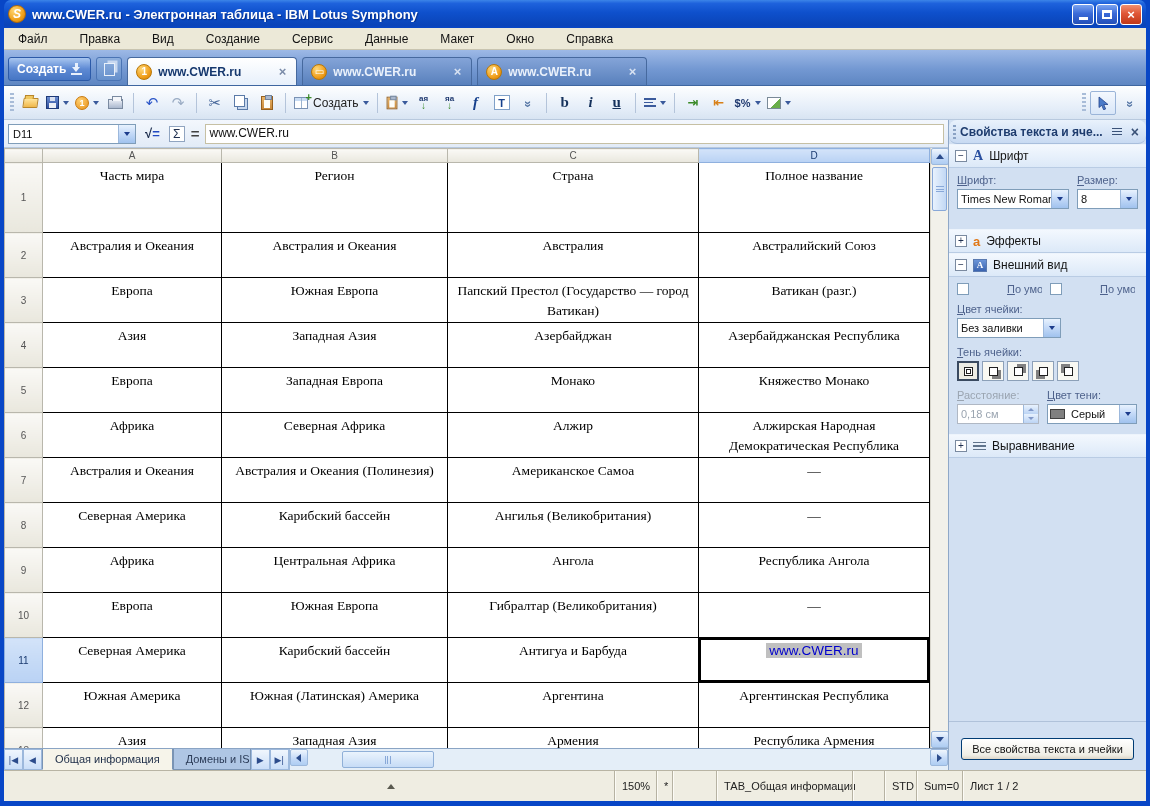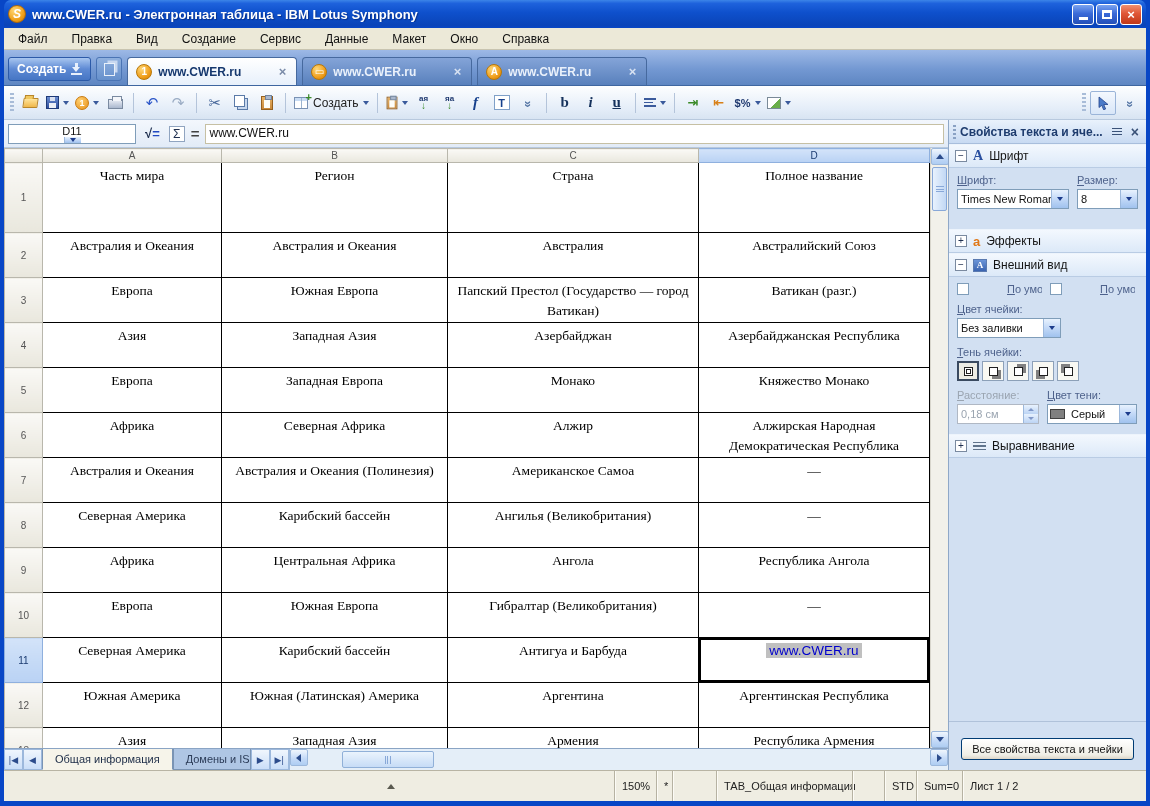--- a/index.html
+++ b/index.html
@@ -14,21 +14,21 @@
     border:1px solid #B06A08;color:#fff;font-weight:bold;font-size:12px;display:flex;align-items:center;justify-content:center;}
   .title{color:#fff;font-weight:bold;font-size:13px;text-shadow:1px 1px 1px #06308C;flex:1;white-space:nowrap;overflow:hidden;}
   .winbtns{display:flex;gap:2px;}
   .wbtn{width:22px;height:21px;border-radius:3px;border:1px solid #fff;display:flex;align-items:center;justify-content:center;
     background:linear-gradient(180deg,#7AA4F0,#3A6AD8 45%,#2450B8);color:#fff;font-weight:bold;font-size:13px;cursor:default;}
   .wbtn.close{background:linear-gradient(180deg,#F09070,#E05636 45%,#C03818);}
   .wbtn.min i{display:block;width:9px;height:3px;background:#fff;margin-top:9px;}
   .wbtn.max i{display:block;width:10px;height:9px;border:2px solid #fff;border-top-width:3px;}
 
   
-  .menubar{height:22px;background:#ECE9D8;border-bottom:1px solid #C8C4B0;display:flex;align-items:center;padding-left:6px;gap:8px;}
+  .menubar{height:22px;background:#ECE9D8;border-bottom:1px solid #C8C4B0;display:flex;align-items:center;padding-left:6px;gap:16px;}
   .menu-item{font-size:12px;color:#111;padding:2px 8px;}
 
   
   .tabstrip{height:36px;background:linear-gradient(180deg,#9DB9E6 0%,#7398D2 55%,#5E86C2 100%);
     display:flex;align-items:flex-end;padding:4px 4px 0 4px;gap:5px;border-bottom:1px solid #3E66A0;}
   .create-btn{height:24px;margin-bottom:4px;display:flex;align-items:center;gap:5px;padding:0 8px;border-radius:3px;
     border:1px solid #2C5AA8;background:linear-gradient(180deg,#A8C6F0,#5E8AD4 50%,#4676C4);
     color:#fff;font-weight:bold;font-size:12px;}
   .dlarr{width:11px;height:12px;position:relative;display:inline-block;border-bottom:2px solid #E8F0FC;}
   .dlarr::before{content:"";position:absolute;left:3.5px;top:0;width:3px;height:5px;background:#E8F0FC;}
@@ -90,21 +90,21 @@
   .i-img{width:14px;height:12px;border:1px solid #7A8A98;background:linear-gradient(135deg,#fff 55%,#6AAE4A 55%);}
   .i-pointer{width:26px;height:24px;border:1px solid #9AB4D8;border-radius:2px;background:linear-gradient(180deg,#F4F8FE,#D8E6F8);
     display:flex;align-items:center;justify-content:center;}
   .tb-right{margin-left:auto;display:flex;align-items:center;gap:2px;}
 
   
   .main{flex:1;display:flex;}
   .leftcol{width:944px;display:flex;flex-direction:column;}
   .fbar{height:28px;background:linear-gradient(180deg,#F3F7FD,#E2EBF7);border-bottom:1px solid #B8C9DE;
     display:flex;align-items:center;padding:0 4px;gap:6px;}
-  .namebox{width:128px;height:20px;border:1px solid #7F9DB9;background:#fff;display:flex;align-items:center;flex-direction:column;}
+  .namebox{width:128px;height:20px;border:1px solid #7F9DB9;background:#fff;display:flex;align-items:center;}
   .namebox .val{flex:1;font-size:11px;padding:0 4px;color:#111;}
   .ddb{width:17px;height:100%;background:linear-gradient(180deg,#E8F2FE,#C6DBF8 45%,#A0C2EE);border-left:1px solid #9CB8DC;
     display:flex;align-items:center;justify-content:center;}
   .ddb::after{content:"";width:0;height:0;border-left:3.5px solid transparent;border-right:3.5px solid transparent;border-top:4px solid #1C3C8C;}
   .fico{font-size:13px;font-weight:bold;color:#203050;padding:0 3px;}
   .fico .bluee{color:#2048C0;}
   .i-sum{width:16px;height:16px;border:1px solid #90A4C0;background:#fff;font-size:12px;display:flex;align-items:center;justify-content:center;color:#203050;}
   .i-eq{font-size:15px;font-weight:bold;color:#404040;letter-spacing:-1px;}
   .finput{flex:1;height:20px;border:1px solid #C6C0A4;background:#fff;font-size:12px;padding:1px 4px;color:#111;}
 
@@ -146,21 +146,21 @@
   .stab.inactive{background:#AFC6E4;color:#2C3C58;max-width:78px;overflow:hidden;white-space:nowrap;}
   .hsb{flex:1;display:flex;align-items:stretch;background:#E4EEF8;border-left:1px solid #9CB8DC;}
   .hthumb{width:92px;margin:2px 0 2px 34px;border:1px solid #90B0D8;border-radius:2px;background:linear-gradient(180deg,#EAF3FD,#C6DCF6);
     display:flex;align-items:center;justify-content:center;gap:1.5px;}
   .hthumb i{display:block;width:1px;height:8px;background:#88A8D8;}
   .hfill{flex:1;}
 
   
   .panel{width:198px;background:#D2E0F2;border-left:1px solid #8FA8C8;display:flex;flex-direction:column;font-size:11px;}
   .phead{height:24px;background:linear-gradient(180deg,#E9F2FC,#C8DAF2);border-bottom:1px solid #A8BEDC;
-    display:flex;align-items:center;padding:0 4px;gap:4px;}
+    display:flex;align-items:center;padding:0 4px;gap:4px;border-radius:8px;}
   .pgrip{width:3px;height:14px;background:repeating-linear-gradient(180deg,#8AA2C4 0 2px,transparent 2px 4px);}
   .ptitle{flex:1;font-weight:bold;font-size:12px;color:#1E3C6E;white-space:nowrap;overflow:hidden;}
   .pmenu{display:flex;flex-direction:column;gap:1.5px;padding:2px;}
   .pmenu i{display:block;width:10px;height:1.5px;background:#3A5278;}
   .pclose{color:#3A5278;font-weight:bold;font-size:14px;padding:0 3px;}
   .sechead{height:24px;display:flex;align-items:center;gap:6px;padding:0 6px;
     background:linear-gradient(180deg,#F3F8FE,#DCE9F8);border-top:1px solid #EDF4FC;border-bottom:1px solid #B9CCE4;}
   .exp{width:12px;height:12px;border:1px solid #7A8AA0;background:#fff;font-size:10px;line-height:10px;text-align:center;color:#203050;}
   .secico-font{font-family:"Liberation Serif",serif;font-weight:bold;color:#2A50A0;font-size:14px;}
   .secico-eff{font-weight:bold;color:#E07818;font-size:13px;}

